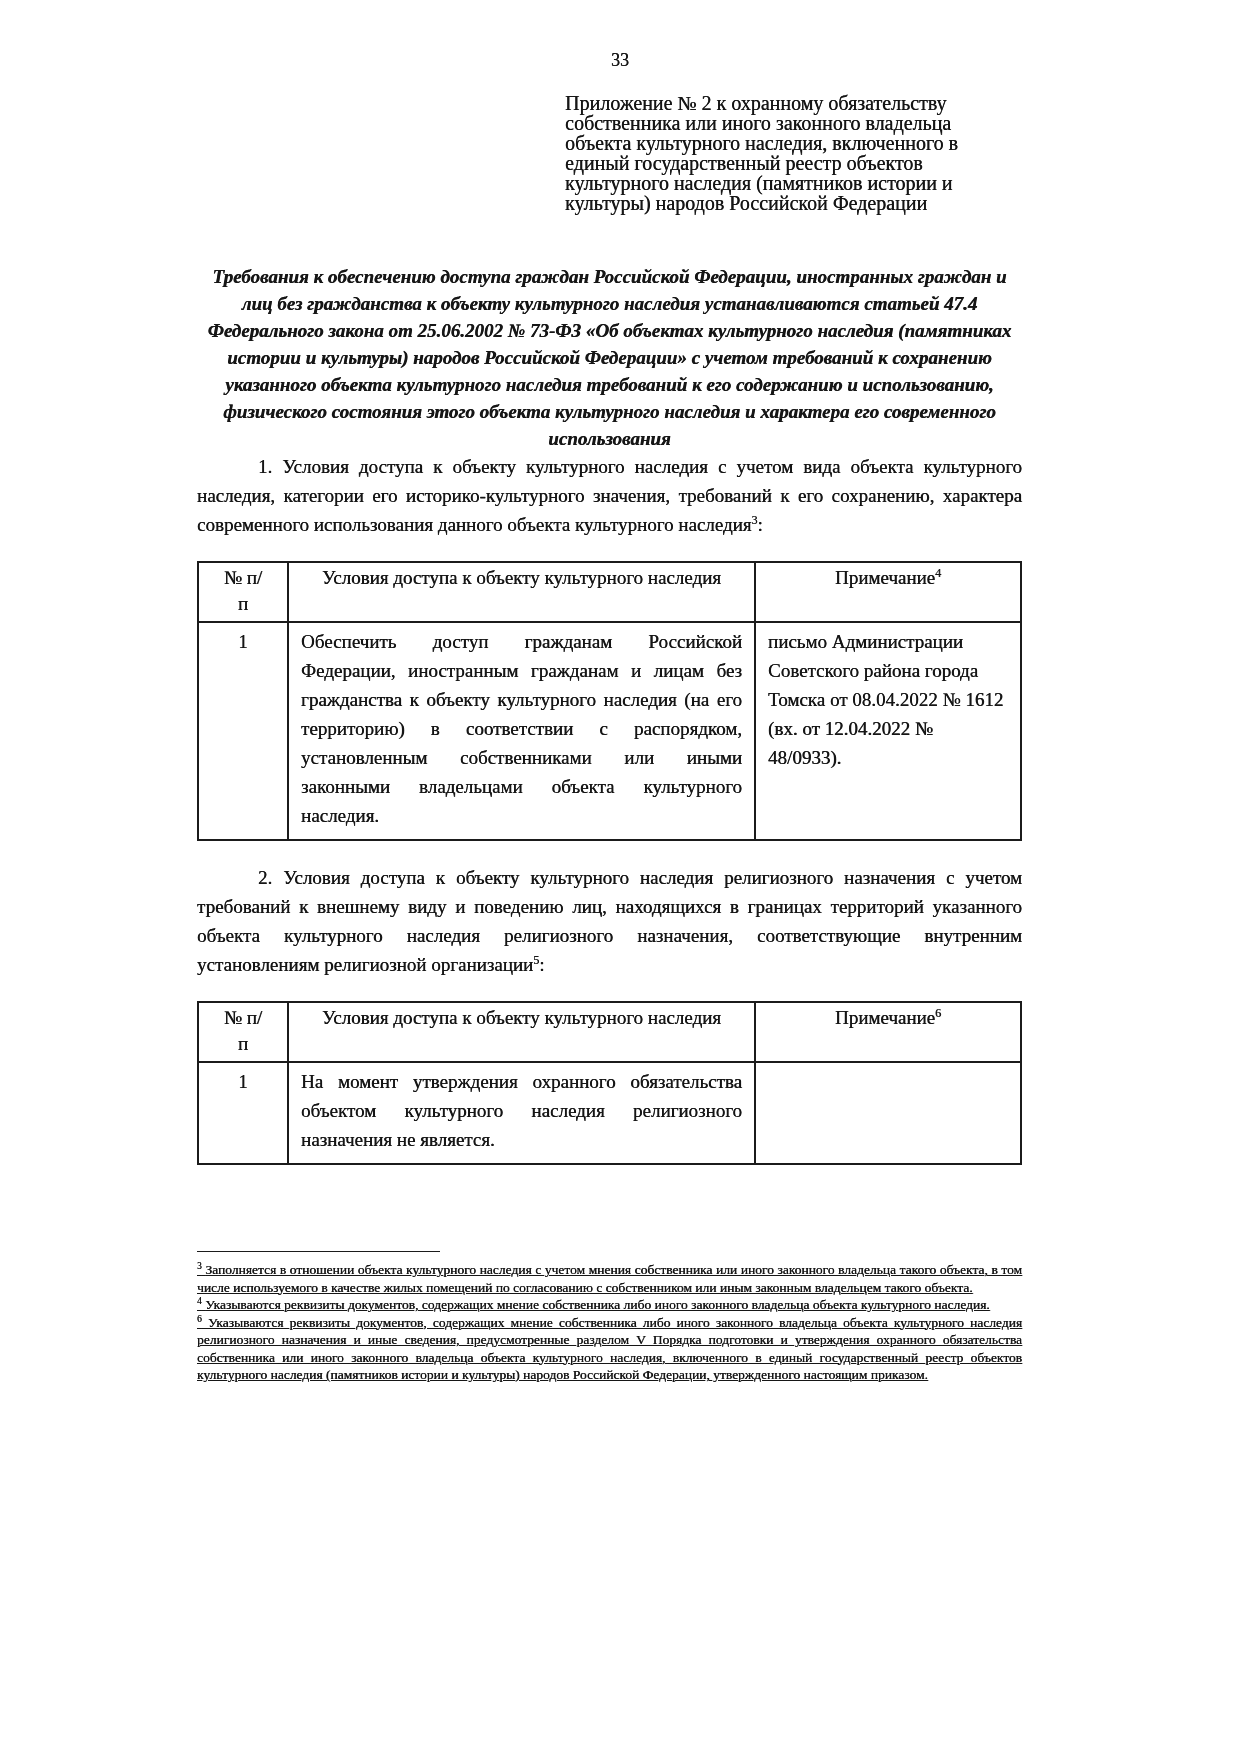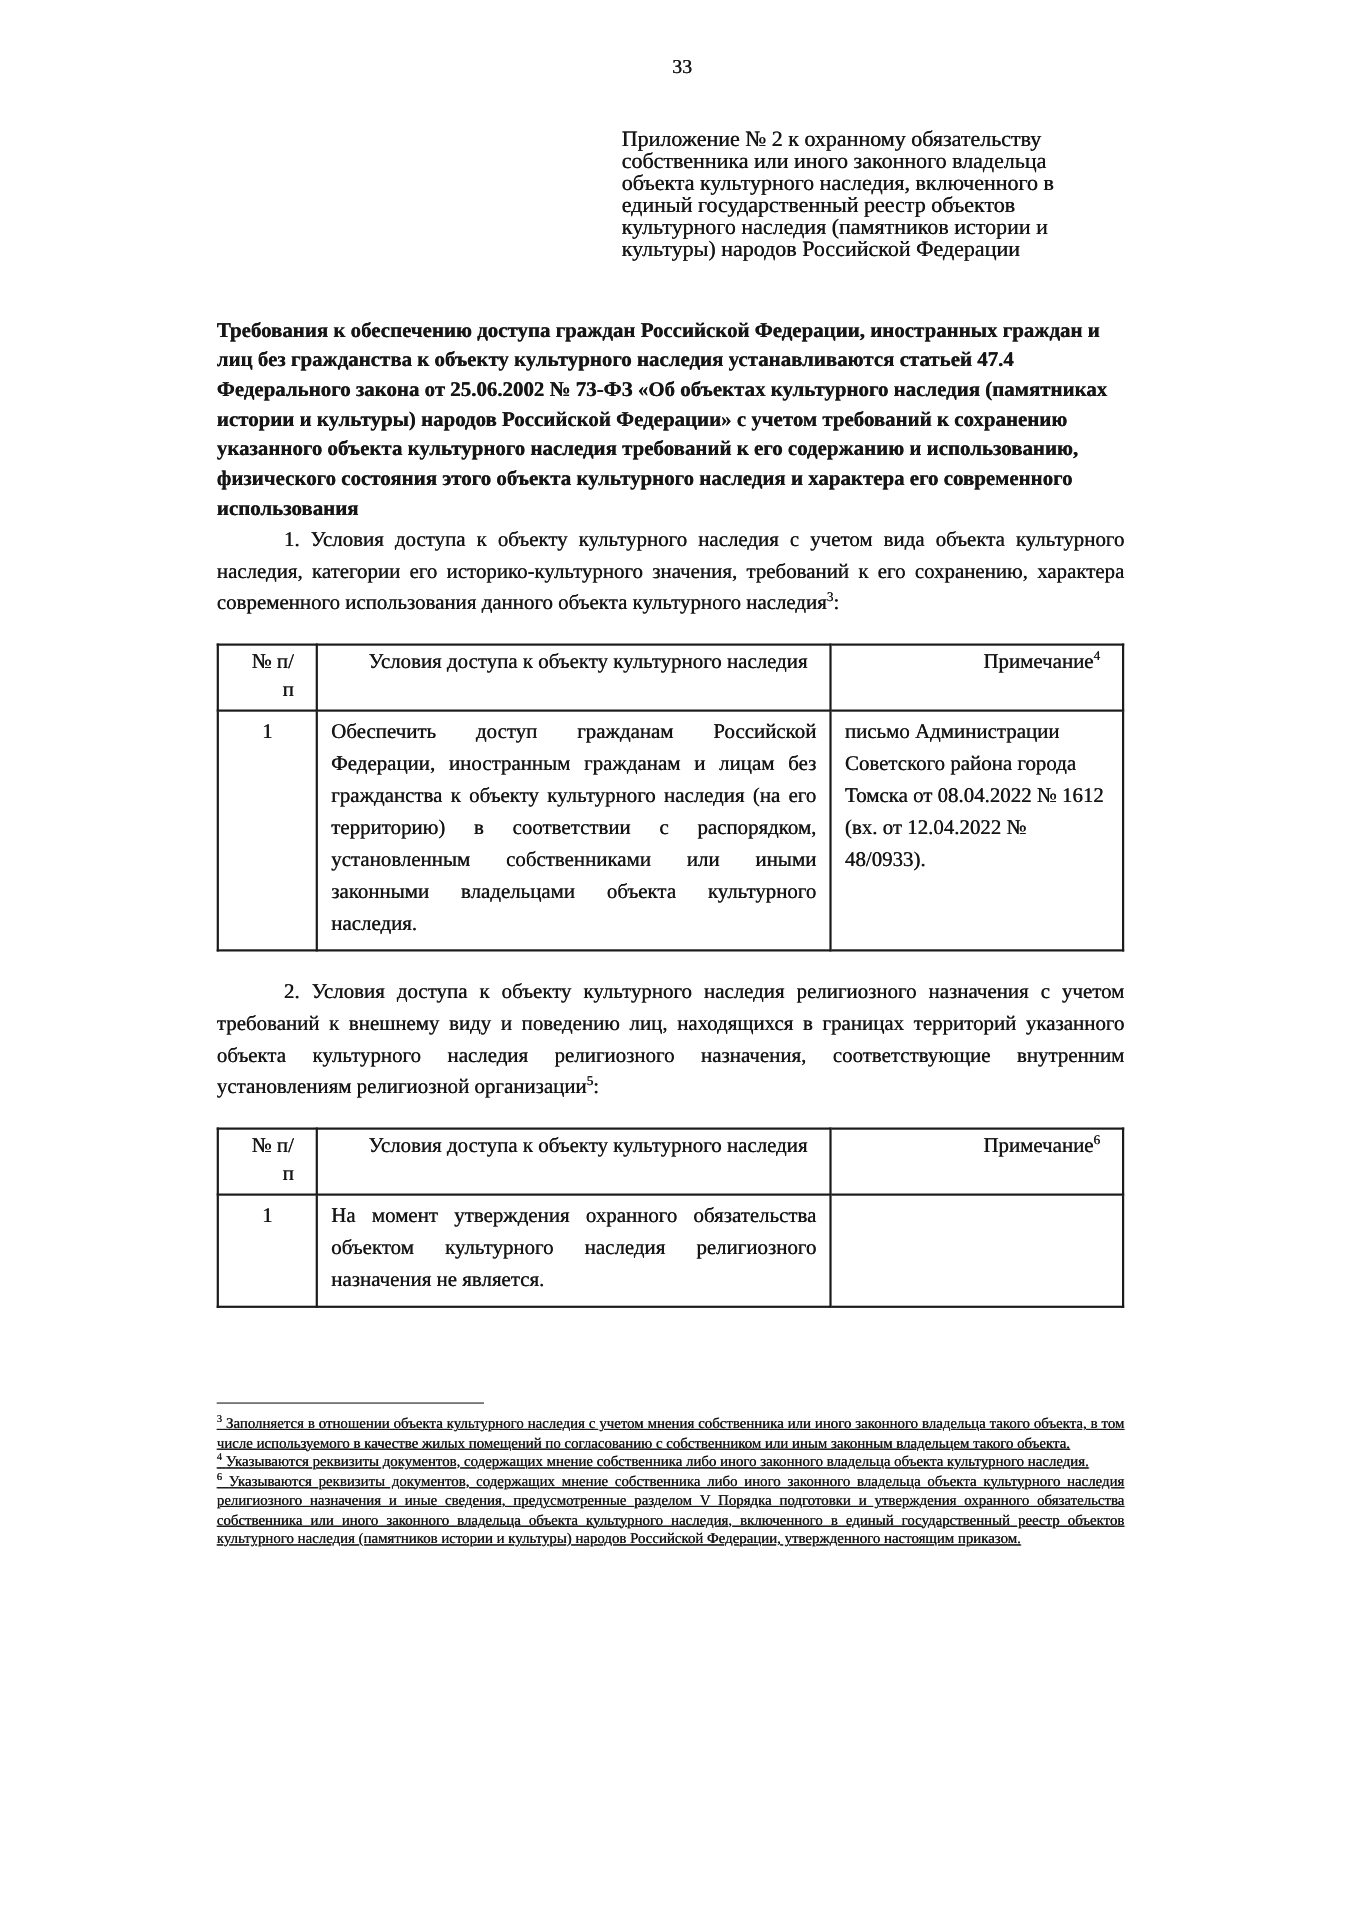--- a/index.html
+++ b/index.html
@@ -16,38 +16,40 @@
   }
   .page {
     width: 1240px;
     height: 1753px;
     padding-top: 50px;
     background: #ffffff;
   }
   .page-number {
     text-align: center;
     font-size: 18px;
-    margin-bottom: 46px;
+    margin-bottom: 22px;
   }
   .content {
     margin-left: 197px;
     margin-right: 218px; 
   }
   .appendix {
     margin-left: 368px;
     width: 457px;
     font-size: 20px;
     line-height: 20px;
     text-align: left;
   }
   .doc-title {
     margin-top: 50px;
     font-size: 19px;
     line-height: 27px;
     font-weight: bold;
+    text-align: center;
+    font-style: italic;
   }
   .para {
     font-size: 19px;
     line-height: 29px;
     text-align: justify;
     text-indent: 61px;
   }
   .para sup, .doc-table sup {
     font-size: 12px;
     line-height: 0;
@@ -58,21 +60,21 @@
     border-collapse: collapse;
     table-layout: fixed;
   }
   .doc-table th, .doc-table td {
     border: 2px solid #1b1b1b;
     font-size: 19px;
     vertical-align: top;
   }
   .doc-table th {
     font-weight: normal;
-    text-align: right;
+    text-align: center;
     padding: 2px 20px 4px;
     line-height: 26px;
   }
   .col-num   { width: 90px; }
   .col-cond  { width: 467px; }
   .col-note  { width: auto; }
   .doc-table td {
     padding: 4px 12px 9px;
     line-height: 29px;
   }

